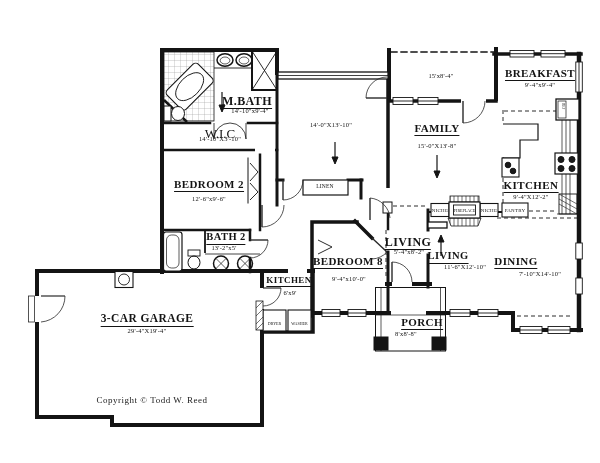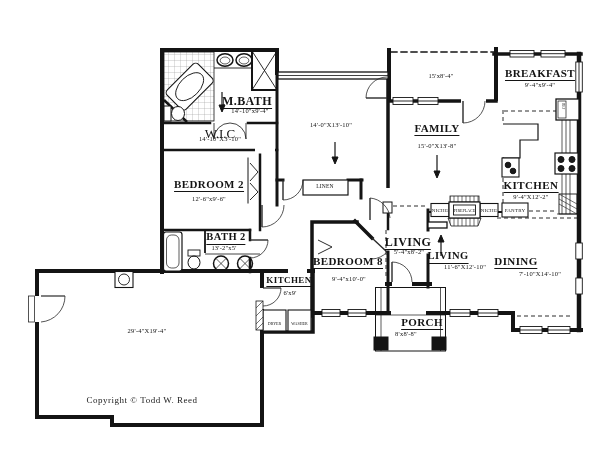--- a/index.html
+++ b/index.html
@@ -333,29 +333,30 @@
 
 <div class="t u s11" style="left:516px;top:256px">DINING</div>
 <div class="t d" style="left:540px;top:271px">7'-10"X14'-10"</div>
 
 <div class="t u s11" style="left:348px;top:256px">BEDROOM 8</div>
 <div class="t d" style="left:349px;top:276px">9'-4"x10'-0"</div>
 
 <div class="t u s9" style="left:289px;top:276px">KITCHEN</div>
 <div class="t d" style="left:290px;top:290px">6'x9'</div>
 
+<div class="t u s12" style="left:147px;top:313px">3-CAR GARAGE</div>
 <div class="t d" style="left:147px;top:328px">29'-4"X19'-4"</div>
 
 <div class="t u s11" style="left:422px;top:317px">PORCH</div>
 <div class="t d" style="left:406px;top:331px">8'x8'-8"</div>
 
 <div class="t f" style="left:325px;top:184px;font-size:5.5px">LINEN</div>
 <div class="t f" style="left:440px;top:207.5px">NICHE</div>
 <div class="t f4" style="left:464.5px;top:208.5px">FIREPLACE</div>
 <div class="t f" style="left:489px;top:207.5px">NICHE</div>
 <div class="t f" style="left:515px;top:207.5px">PANTRY</div>
 <div class="t f4" style="left:274.5px;top:322px">DRYER</div>
 <div class="t f4" style="left:299.5px;top:322px">WASHER</div>
 <div class="t vert" style="left:560px;top:103px">REF</div>
 
-<div class="t cp" style="left:142px;top:396px">Copyright © Todd  W. Reed</div>
+<div class="t cp" style="left:152px;top:396px">Copyright © Todd  W. Reed</div>
 
 </div>
 
 </body></html>

